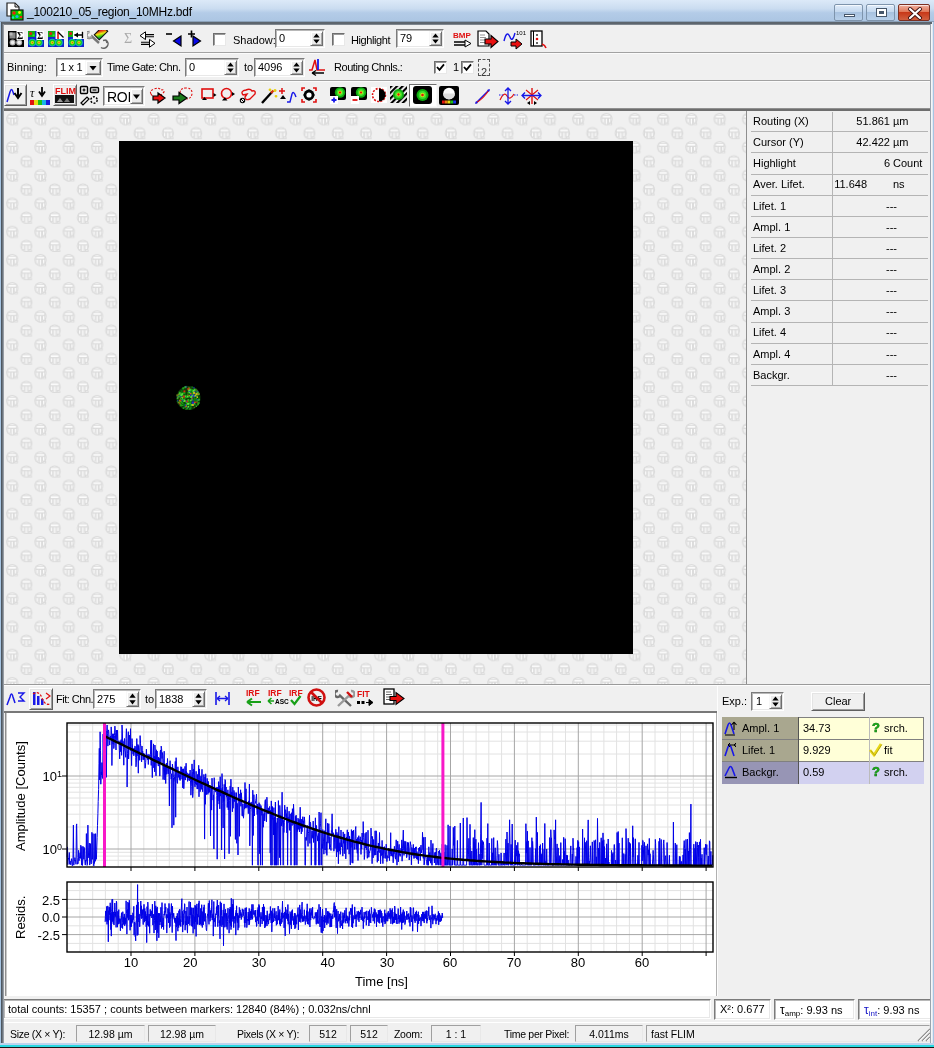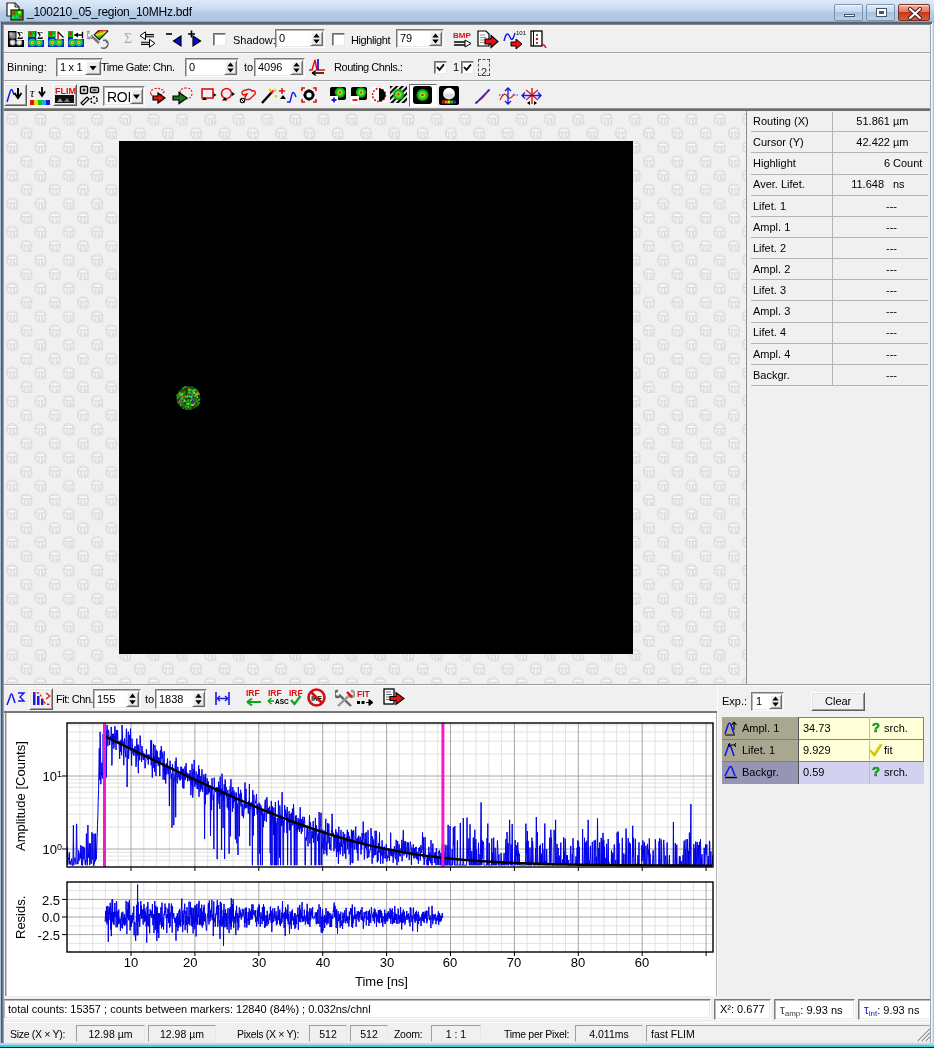--- a/index.html
+++ b/index.html
@@ -197,21 +197,21 @@
 <div class="a tb" style="left:4px;top:54px;width:926px;height:26px"></div>
 <div class="a" style="left:4px;top:80px;width:926px;height:1px;background:#a2a2a2"></div>
 <div class="a" style="left:4px;top:81px;width:926px;height:1px;background:#fbfbfb"></div>
 <div class="lbl" style="left:7px;top:61px">Binning:</div>
 <div class="a sunk" style="left:56px;top:58px;width:47px;height:19px"></div>
 <div class="lbl" style="left:60px;top:61px;font-size:11px;letter-spacing:-0.3px">1 x 1</div>
 <div class="a spinbtn" style="left:85px;top:60px;width:16px;height:15px"></div>
 <svg class="a" style="left:85px;top:60px" width="16" height="15" viewBox="0 0 16 15">
     <path d="M4.5,6.0 h7 l-3.5,4.5 z" fill="#000"></path>
   </svg>
-<div class="lbl" style="left:101px;top:61px;letter-spacing:-0.45px">Time Gate: Chn.</div>
+<div class="lbl" style="left:107px;top:61px;letter-spacing:-0.45px">Time Gate: Chn.</div>
 <div class="a sunk" style="left:185px;top:58px;width:54px;height:19px"></div>
 <div class="lbl" style="left:189px;top:61px">0</div>
 <div class="a spinbtn" style="left:224px;top:60px;width:13px;height:15px"></div>
 <svg class="a" style="left:224px;top:60px" width="13" height="15" viewBox="0 0 13 15">
     <path d="M6.5,2.4 l3.2,4.2 h-6.4 z" fill="#000"></path>
     <path d="M6.5,12.6 l3.2,-4.2 h-6.4 z" fill="#000"></path>
   </svg>
 <div class="lbl" style="left:244px;top:61px">to</div>
 <div class="a sunk" style="left:254px;top:58px;width:51px;height:19px"></div>
 <div class="lbl" style="left:258px;top:61px">4096</div>
@@ -688,21 +688,21 @@
 <div class="a" style="left:751px;top:131.2px;width:177px;height:1px;background:#b4b4b4"></div>
 <div class="lbl" style="left:753px;top:136px">Cursor (Y)</div>
 <div class="lbl" style="left:832px;top:136px;width:58px;text-align:right">42.422</div>
 <div class="lbl" style="left:893px;top:136px">µm</div>
 <div class="a" style="left:751px;top:152.3px;width:177px;height:1px;background:#b4b4b4"></div>
 <div class="lbl" style="left:753px;top:157px">Highlight</div>
 <div class="lbl" style="left:832px;top:157px;width:58px;text-align:right">6</div>
 <div class="lbl" style="left:893px;top:157px">Count</div>
 <div class="a" style="left:751px;top:173.5px;width:177px;height:1px;background:#b4b4b4"></div>
 <div class="lbl" style="left:753px;top:178px">Aver. Lifet.</div>
-<div class="lbl" style="left:846px;top:178px;width:38px;text-align:right">11.648</div>
+<div class="lbl" style="left:829px;top:178px;width:38px;text-align:right">11.648</div>
 <div class="lbl" style="left:893px;top:178px">ns</div>
 <div class="a" style="left:751px;top:194.7px;width:177px;height:1px;background:#b4b4b4"></div>
 <div class="lbl" style="left:753px;top:200px">Lifet. 1</div>
 <div class="lbl" style="left:832px;top:200px;width:65px;text-align:right">---</div>
 <div class="a" style="left:751px;top:215.8px;width:177px;height:1px;background:#b4b4b4"></div>
 <div class="lbl" style="left:753px;top:221px">Ampl. 1</div>
 <div class="lbl" style="left:832px;top:221px;width:65px;text-align:right">---</div>
 <div class="a" style="left:751px;top:237.0px;width:177px;height:1px;background:#b4b4b4"></div>
 <div class="lbl" style="left:753px;top:242px">Lifet. 2</div>
 <div class="lbl" style="left:832px;top:242px;width:65px;text-align:right">---</div>
@@ -735,21 +735,21 @@
 <div class="a btn" style="left:29px;top:688px;width:24px;height:22px"></div>
 <svg class="a" style="left:29px;top:688px" width="24" height="22" viewBox="0 0 24 22">
 <rect x="4" y="4" width="2.5" height="13" fill="#1818e8"></rect>
     <rect x="8" y="8" width="2.5" height="9" fill="#1818e8"></rect>
     <rect x="12" y="11" width="2.5" height="6" fill="#1818e8"></rect>
 <path d="M4,6 q6,-4 9,4 t8,6" stroke="#e01010" stroke-width="1.3" fill="none" stroke-dasharray="2.5 1.5"></path>
 <path d="M17,5 l4,3 -4,3" stroke="#e01010" stroke-width="1.2" fill="none"></path>
   </svg>
 <div class="lbl" style="left:56px;top:693px;letter-spacing:-0.5px">Fit: Chn.</div>
 <div class="a sunk" style="left:93px;top:689px;width:48px;height:20px"></div>
-<div class="lbl" style="left:97px;top:693px">155</div>
+<div class="lbl" style="left:97px;top:693px">275</div>
 <div class="a spinbtn" style="left:126px;top:691px;width:13px;height:16px"></div>
 <svg class="a" style="left:126px;top:691px" width="13" height="16" viewBox="0 0 13 16">
     <path d="M6.5,2.56 l3.2,4.2 h-6.4 z" fill="#000"></path>
     <path d="M6.5,13.44 l3.2,-4.2 h-6.4 z" fill="#000"></path>
   </svg>
 <div class="lbl" style="left:145px;top:693px">to</div>
 <div class="a sunk" style="left:155px;top:689px;width:52px;height:20px"></div>
 <div class="lbl" style="left:159px;top:693px">1838</div>
 <div class="a spinbtn" style="left:192px;top:691px;width:13px;height:16px"></div>
 <svg class="a" style="left:192px;top:691px" width="13" height="16" viewBox="0 0 13 16">
@@ -960,21 +960,21 @@
 <div class="lbl" style="left:26px;top:769px;width:36px;text-align:right;font-size:13px">10<span style="font-size:9px;vertical-align:4px">1</span></div>
 <div class="lbl" style="left:26px;top:842px;width:36px;text-align:right;font-size:13px">10<span style="font-size:9px;vertical-align:4px">0</span></div>
 <div class="lbl" style="left:13px;top:851px;font-size:13px;transform:rotate(-90deg);transform-origin:left top">Amplitude [Counts]</div>
 <div class="lbl" style="left:13px;top:939px;font-size:13px;transform:rotate(-90deg);transform-origin:left top">Resids.</div>
 <div class="lbl" style="left:28px;top:893px;width:32px;text-align:right;font-size:13px">2.5</div>
 <div class="lbl" style="left:28px;top:910px;width:32px;text-align:right;font-size:13px">0.0</div>
 <div class="lbl" style="left:28px;top:928px;width:32px;text-align:right;font-size:13px">-2.5</div>
 <div class="lbl" style="left:119px;top:955px;width:24px;text-align:center;font-size:13px">10</div>
 <div class="lbl" style="left:183px;top:955px;width:24px;font-size:13px">20</div>
 <div class="lbl" style="left:247px;top:955px;width:24px;text-align:center;font-size:13px">30</div>
-<div class="lbl" style="left:311px;top:955px;width:24px;text-align:center;font-size:13px">40</div>
+<div class="lbl" style="left:311px;top:955px;width:24px;text-align:right;font-size:13px">40</div>
 <div class="lbl" style="left:375px;top:955px;width:24px;text-align:center;font-size:13px">30</div>
 <div class="lbl" style="left:438px;top:955px;width:24px;text-align:center;font-size:13px">60</div>
 <div class="lbl" style="left:502px;top:955px;width:24px;text-align:center;font-size:13px">70</div>
 <div class="lbl" style="left:566px;top:955px;width:24px;text-align:center;font-size:13px">80</div>
 <div class="lbl" style="left:630px;top:955px;width:24px;text-align:center;font-size:13px">60</div>
 <div class="lbl" style="left:355px;top:974px;font-size:13px">Time [ns]</div>
 <div class="a" style="left:718px;top:686px;width:212px;height:310px;background:#f0f0f0"></div>
 <div class="lbl" style="left:722px;top:695px">Exp.:</div>
 <div class="a sunk" style="left:751px;top:692px;width:33px;height:19px"></div>
 <div class="lbl" style="left:756px;top:695px">1</div>
@@ -1024,21 +1024,21 @@
 <div class="lbl" style="left:884px;top:766px">srch.</div>
 <svg class="a" style="left:870px;top:764px" width="13" height="16" viewBox="0 0 13 16">
 <text x="2" y="12" font-size="13" font-weight="bold" fill="#18c018" stroke="#0a700a" stroke-width="0.6">?</text>
   </svg>
 <div class="a" style="left:0px;top:996px;width:934px;height:26px;background:#f0f0f0"></div>
 <div class="a sunk" style="left:3px;top:999px;width:708px;height:20px;background:#fff"></div>
 <div class="lbl" style="left:8px;top:1003px">total counts: 15357 ; counts between markers: 12840 (84%) ; 0.032ns/chnl</div>
 <div class="a sunk" style="left:714px;top:999px;width:57px;height:21px;background:#fff"></div>
 <div class="lbl" style="left:720px;top:1003px">X²: 0.677</div>
 <div class="a sunk" style="left:774px;top:999px;width:81px;height:21px;background:#fff"></div>
-<div class="lbl" style="left:780px;top:1003px"><span style="color:#404040;font-size:12px">τ<span style="font-size:8px;vertical-align:-2px">amp</span></span>: 9.93 ns</div>
+<div class="lbl" style="left:780px;top:1003px"><span style="color:#000000;font-size:12px">τ<span style="font-size:8px;vertical-align:-2px">amp</span></span>: 9.93 ns</div>
 <div class="a sunk" style="left:858px;top:999px;width:75px;height:21px;background:#fff"></div>
 <div class="lbl" style="left:864px;top:1003px"><span style="color:#1818c8;font-size:12px">τ<span style="font-size:8px;vertical-align:-2px">int</span></span>: 9.93 ns</div>
 <div class="a" style="left:0px;top:1022px;width:934px;height:21px;background:#f0f0f0;border-top:1px solid #fff"></div>
 <div class="lbl" style="left:10px;top:1028px;width:63px;text-align:left;font-size:10.5px;letter-spacing:-0.3px">Size (X × Y):</div>
 <div class="a" style="left:76px;top:1025px;width:69px;height:17px;border:1px solid;border-color:#a0a0a0 #e8e8e8 #e8e8e8 #a0a0a0"></div>
 <div class="lbl" style="left:76px;top:1028px;width:69px;text-align:center;font-size:10.5px">12.98 µm</div>
 <div class="a" style="left:148px;top:1025px;width:68px;height:17px;border:1px solid;border-color:#a0a0a0 #e8e8e8 #e8e8e8 #a0a0a0"></div>
 <div class="lbl" style="left:148px;top:1028px;width:68px;text-align:center;font-size:10.5px">12.98 µm</div>
 <div class="lbl" style="left:237px;top:1028px;width:67px;font-size:10.5px;letter-spacing:-0.3px">Pixels (X × Y):</div>
 <div class="a" style="left:309px;top:1025px;width:38px;height:17px;border:1px solid;border-color:#a0a0a0 #e8e8e8 #e8e8e8 #a0a0a0"></div>

